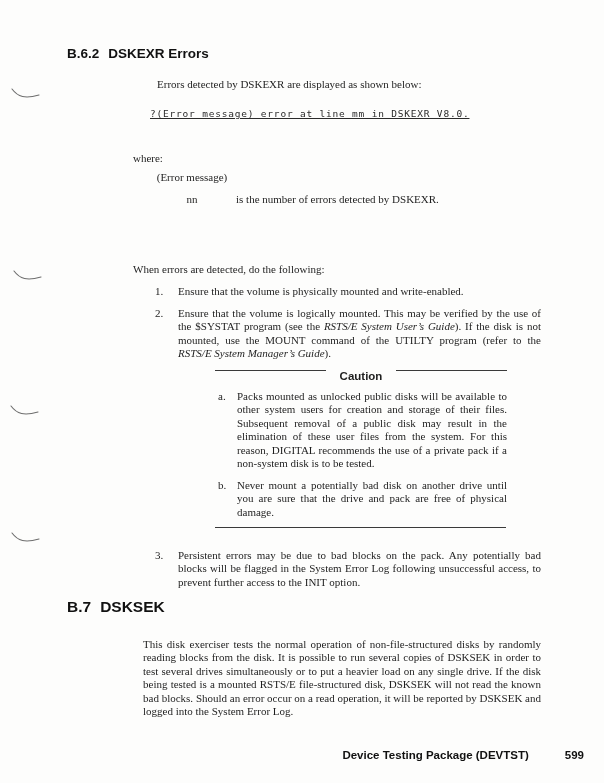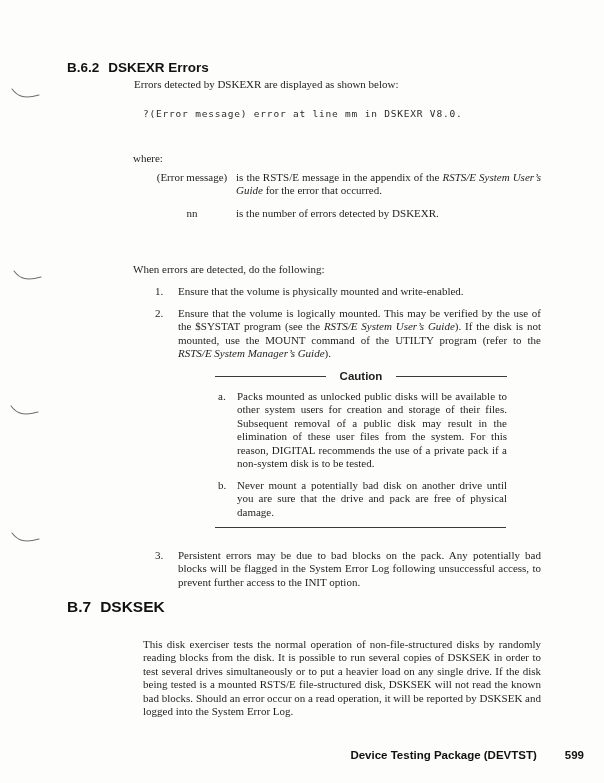--- a/index.html
+++ b/index.html
@@ -44,36 +44,36 @@
   .defrow  { display: flex; margin-bottom: 9px; }
   .defterm { width: 88px; flex: none; text-align: center; }
   .defdesc { width: 305px; flex: none; text-align: justify; }
 
   .step { display: flex; left: 143px; width: 398px; }
   .step-num { width: 35px; flex: none; padding-left: 12px; box-sizing: border-box; }
   .step-text { flex: 1; text-align: justify; }
 
   .caution-header {
     left: 215px; top: 370px; width: 292px;
-    display: flex; align-items: center;
+    display: flex; align-items: flex-start;
   }
   .caution-rule { flex: 1; height: 0; border-top: 1px solid #3a3a3a; }
   .caution-title {
     font-family: "Liberation Sans", sans-serif;
     font-weight: bold; font-size: 11.5px;
     margin: 0 14px; white-space: nowrap;
   }
   .caution-item { display: flex; left: 215px; width: 292px; }
   .caution-label { width: 22px; flex: none; padding-left: 3px; box-sizing: border-box; }
   .caution-text { width: 270px; flex: none; text-align: justify; }
   .caution-bottom { left: 215px; top: 527px; width: 291px; height: 0; border-top: 1px solid #3a3a3a; }
 
   .footer {
     right: 20px; top: 749px;
-    display: flex; align-items: baseline; gap: 28px;
+    display: flex; align-items: baseline; gap: 36px;
     font-family: "Liberation Sans", sans-serif;
     font-weight: bold; font-size: 11.5px; color: #111;
     white-space: nowrap;
   }
 
   .scan-mark { position: absolute; width: 30px; height: 16px; }
 
   i { font-style: italic; }
 </style>
 </head>
@@ -87,34 +87,33 @@
   <svg class="scan-mark" style="left:13px; top:268px;" viewBox="0 0 30 16">
     <path d="M1,3 C7,11 14,13 28,9" fill="none" stroke="#6e6e6e" stroke-width="1.1" stroke-linecap="round"></path>
   </svg>
   <svg class="scan-mark" style="left:10px; top:403px;" viewBox="0 0 30 16">
     <path d="M1,3 C7,11 14,13 28,9" fill="none" stroke="#6e6e6e" stroke-width="1.1" stroke-linecap="round"></path>
   </svg>
   <svg class="scan-mark" style="left:11px; top:530px;" viewBox="0 0 30 16">
     <path d="M1,3 C7,11 14,13 28,9" fill="none" stroke="#6e6e6e" stroke-width="1.1" stroke-linecap="round"></path>
   </svg>
 
-  <div class="abs h-major h-sub" style="left:67px; top:61px;">
+  <div class="abs h-major h-sub" style="left:67px; top:47px;">
     <span class="h-num">B.6.2</span><span class="h-title">DSKEXR Errors</span>
   </div>
 
-  <div class="abs" style="left:134px; top:78px; width:398px;">Errors detected by DSKEXR are displayed as shown below:</div>
+  <div class="abs" style="left:157px; top:78px; width:398px;">Errors detected by DSKEXR are displayed as shown below:</div>
 
-  <div class="abs codeline" style="left:143px; top:107px;">?(Error message) error at line mm in DSKEXR V8.0.</div>
+  <div class="abs codeline" style="left:150px; top:107px;text-decoration:underline;">?(Error message) error at line mm in DSKEXR V8.0.</div>
 
   <div class="abs" style="left:133px; top:152px;">where:</div>
 
   <div class="abs deflist">
     <div class="defrow">
       <div class="defterm">(Error message)</div>
-      <div class="defdesc"><span>is the RSTS/E message in the appendix of the </span><i>RSTS/E System User’s Guide</i><span> for the error that occurred.</span></div>
     </div>
     <div class="defrow">
       <div class="defterm">nn</div>
       <div class="defdesc">is the number of errors detected by DSKEXR.</div>
     </div>
   </div>
 
   <div class="abs" style="left:133px; top:263px;">When errors are detected, do the following:</div>
 
   <div class="abs step" style="top:285px;">

